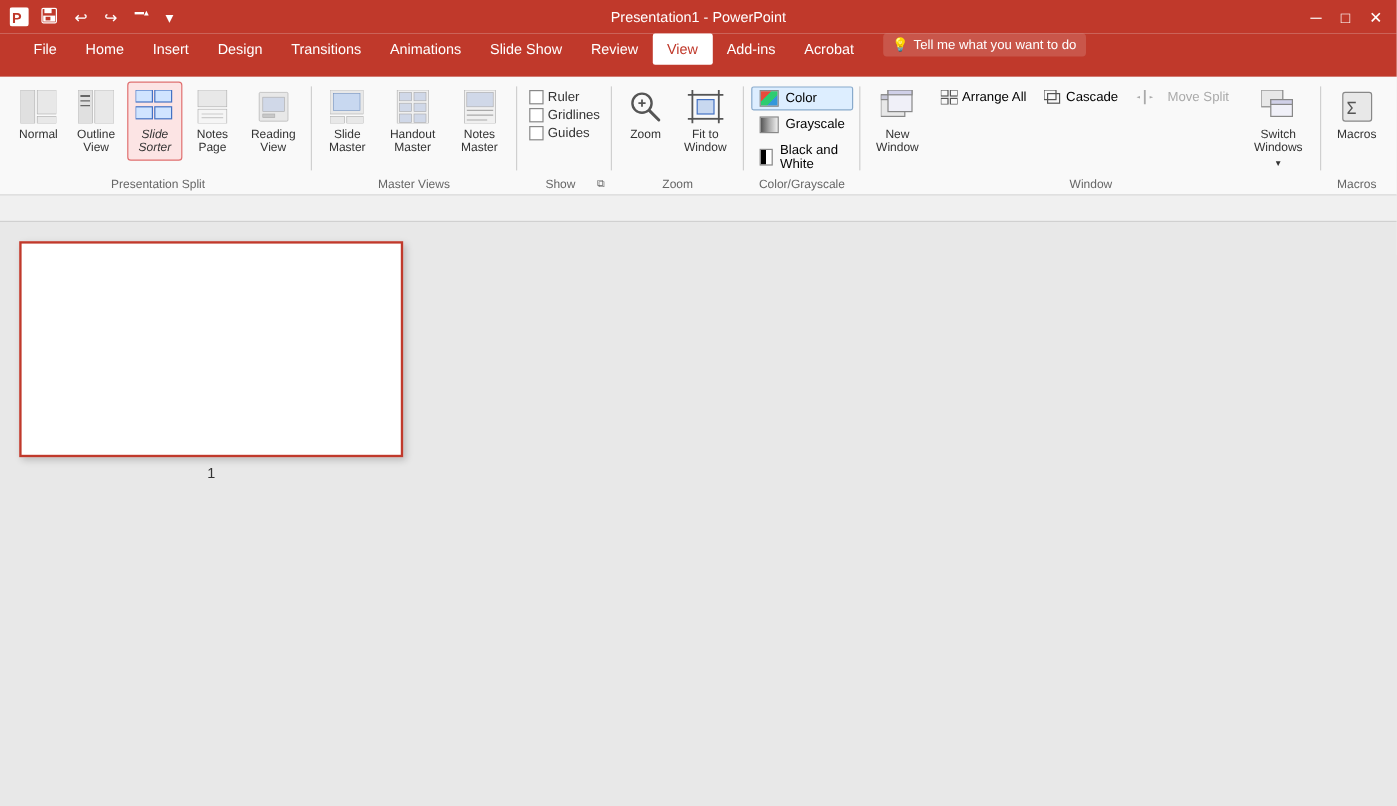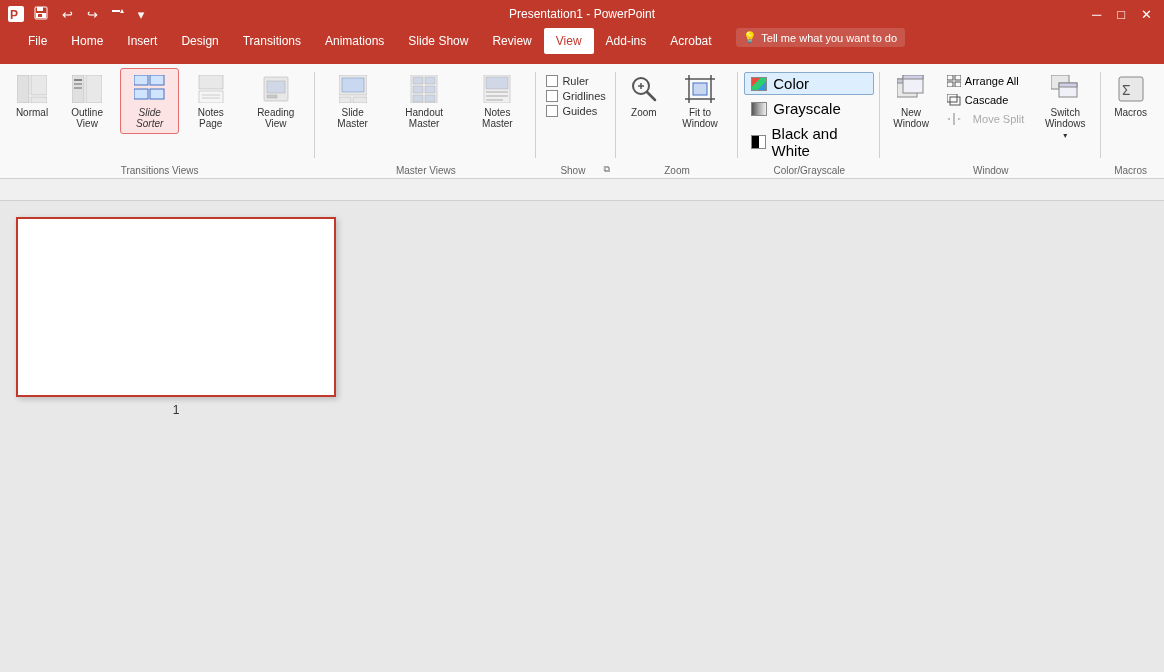--- a/index.html
+++ b/index.html
@@ -129,21 +129,21 @@
     .color-grayscale-group { display: flex; flex-direction: column; gap: 2px; padding-top: 4px; }
 
     .color-btn {
       display: flex;
       align-items: center;
       gap: 6px;
       padding: 2px 6px;
       border-radius: 2px;
       cursor: pointer;
       border: 1px solid transparent;
-      font-size: 15px;
+      font-size: 11px;
     }
     .color-btn.active { background: #ddeeff; border-color: #88aacc; }
 
     .color-swatch {
       width: 16px;
       height: 14px;
       border: 1px solid #888;
     }
     .win-btn {
       display: flex;
@@ -326,21 +326,21 @@
           <svg width="28" height="28" viewBox="0 0 28 28">
             <rect x="2" y="2" width="24" height="24" rx="1" fill="#e8e8e8" stroke="#aaa" stroke-width="0.5"></rect>
             <rect x="5" y="6" width="18" height="12" fill="#d0d8e8" stroke="#aaa" stroke-width="0.5"></rect>
             <rect x="5" y="20" width="10" height="3" fill="#c8c8c8" stroke="#aaa" stroke-width="0.5"></rect>
           </svg>
         </div>
         <span>Reading
 View</span>
       </button>
     </div>
-    <div class="ribbon-group-label">Transitions Views</div>
+    <div class="ribbon-group-label">Presentation Split</div>
   </div>
 
   <div class="ribbon-group">
     <div class="ribbon-buttons">
 
       <button class="ribbon-btn">
         <div class="ribbon-icon">
           <svg width="28" height="28" viewBox="0 0 28 28">
             <rect x="0" y="0" width="28" height="20" fill="#e8e8e8" stroke="#aaa" stroke-width="0.5"></rect>
             <rect x="3" y="3" width="22" height="14" fill="#c8d8f0" stroke="#7090c0" stroke-width="0.5"></rect>
@@ -470,21 +470,21 @@
             <rect x="0" y="4" width="20" height="18" fill="#e8e8e8" stroke="#888" stroke-width="1"></rect>
             <rect x="0" y="4" width="20" height="4" fill="#c8c8d8" stroke="#888" stroke-width="1"></rect>
             <rect x="6" y="0" width="20" height="18" fill="#f0f0f8" stroke="#888" stroke-width="1"></rect>
             <rect x="6" y="0" width="20" height="4" fill="#d0d0e8" stroke="#888" stroke-width="1"></rect>
           </svg>
         </div>
         <span>New
 Window</span>
       </button>
 
-      <div style="display:flex;flex-direction:column;gap:1px;padding-top:4px;">
+      <div style="display:flex;flex-direction:row;gap:1px;padding-top:4px;">
         <button class="win-btn">
           <svg width="14" height="12" viewBox="0 0 14 12">
             <rect x="0" y="0" width="6" height="5" fill="none" stroke="#555" stroke-width="1"></rect>
             <rect x="8" y="0" width="6" height="5" fill="none" stroke="#555" stroke-width="1"></rect>
             <rect x="0" y="7" width="6" height="5" fill="none" stroke="#555" stroke-width="1"></rect>
             <rect x="8" y="7" width="6" height="5" fill="none" stroke="#555" stroke-width="1"></rect>
           </svg>
           <span>Arrange All</span>
         </button>
         <button class="win-btn">

